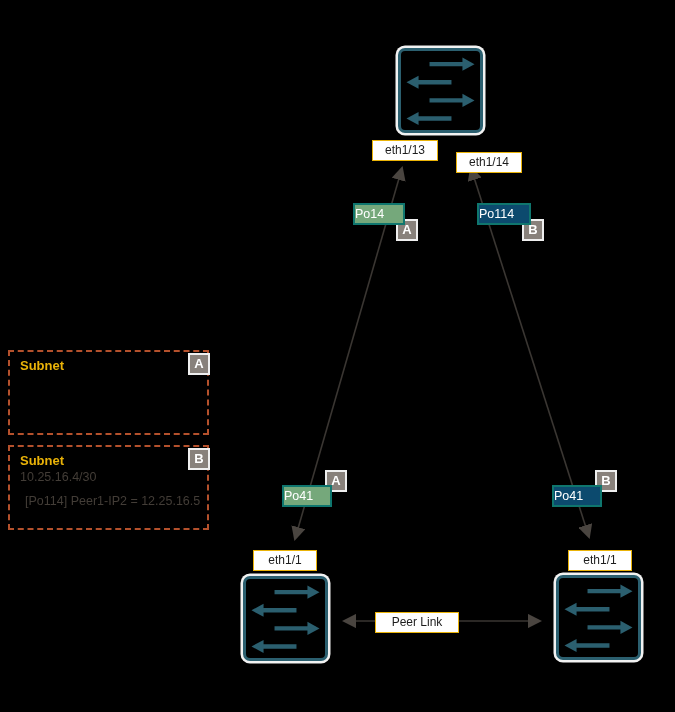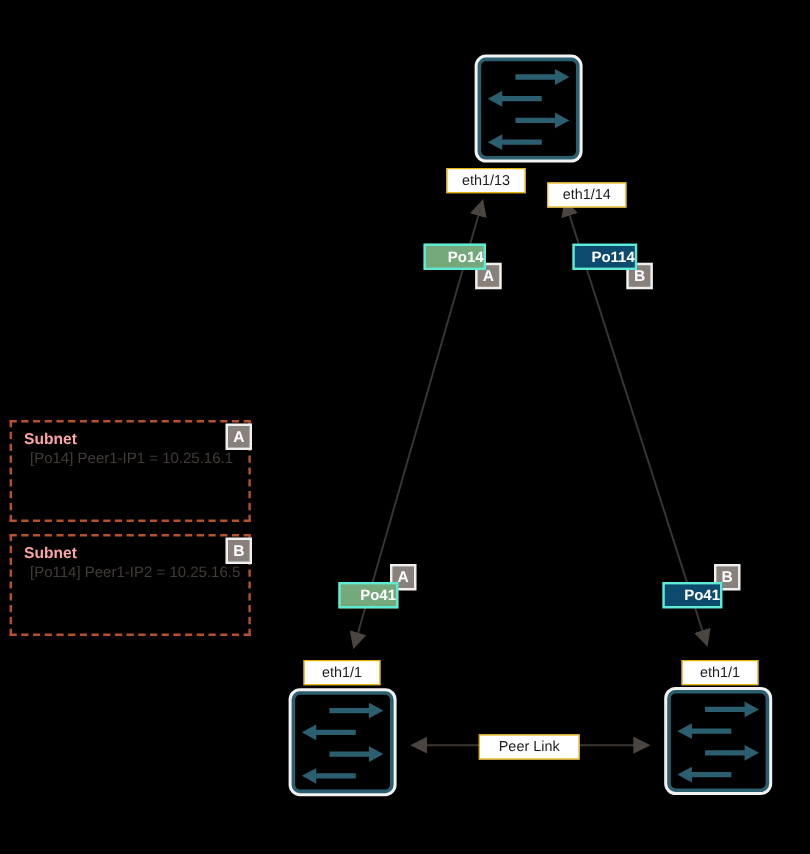--- a/index.html
+++ b/index.html
@@ -27,41 +27,41 @@
   .port-label{
     position:absolute;z-index:3;
     height:19px;line-height:19px;
     background:#ffffff;border:1px solid #eab308;
     color:#1d1d1d;font-size:12px;text-align:center;
   }
   
   .po{
     position:absolute;z-index:4;
     height:18px;line-height:18px;
-    border:2px solid #5eead4;
-    color:#ffffff;font-size:12.5px;font-weight:bold;text-align:right;
+    border:2px solid #0f766e;
+    color:#ffffff;font-size:12.5px;font-weight:normal;text-align:left;
   }
   .po.green{background:#75a87b;}
   .po.purple{background:#0c4a6e;}
   
   .zone-badge{
     position:absolute;z-index:3;
     width:18px;height:18px;line-height:18px;
     background:#88817b;border:2px solid #efefef;
     color:#ffffff;font-size:13px;font-weight:bold;text-align:center;
   }
   
   .subnet-box{
     position:absolute;z-index:2;
     width:187px;height:76px;
     border:2px dashed #b5512c;
     background:#000000;
     padding:5px 0 0 10px;
   }
-  .subnet-title{color:#fca5a5;font-size:13px;font-weight:bold;line-height:17px;}
+  .subnet-title{color:#eab308;font-size:13px;font-weight:bold;line-height:17px;}
   .subnet-cidr{color:#433d37;font-size:12.5px;line-height:16px;margin-bottom:8px;}
   .subnet-line{color:#433d37;font-size:12.5px;line-height:16px;padding-left:5px;}
   .subnet-box .zone-badge{right:-3px;top:1px;left:auto;}
 </style>
 </head>
 <body>
 
 <svg class="connectors" width="675" height="712" viewBox="0 0 675 712">
   <defs>
     <marker id="ah" viewBox="0 0 10 10" refX="8.5" refY="5" markerWidth="9" markerHeight="9" orient="auto-start-reverse">
@@ -96,27 +96,27 @@
 
 <div class="zone-badge" style="left:325px;top:470px;">A</div>
 <div class="po green" style="left:282px;top:485px;width:46px;">Po41</div>
 
 <div class="zone-badge" style="left:595px;top:470px;">B</div>
 <div class="po purple" style="left:552px;top:485px;width:46px;">Po41</div>
 
 <div class="subnet-box" style="left:8px;top:350px;">
   <div class="zone-badge">A</div>
   <div class="subnet-title">Subnet</div>
-  <div class="subnet-line">[Po14] Peer1-IP1 = 10.25.16.1</div>
 </div>
 
 <div class="subnet-box" style="left:8px;top:445px;">
   <div class="zone-badge">B</div>
   <div class="subnet-title">Subnet</div>
-  <div class="subnet-line">[Po114] Peer1-IP2 = 10.25.16.5</div>
+  <div class="subnet-cidr">10.25.16.4/30</div>
+  <div class="subnet-line">[Po114] Peer1-IP2 = 12.25.16.5</div>
 </div>
 
 <div class="port-label" style="left:253px;top:550px;width:62px;">eth1/1</div>
 <div class="switch" style="left:243px;top:576px;">
   <svg viewBox="0 0 72 72">
     <path class="arrow-line" d="M26,12 H57"></path>
       <path class="arrow-head" d="M56,6 L67,12 L56,18 Z"></path>
     <path class="arrow-line" d="M46,28.5 H15"></path>
       <path class="arrow-head" d="M16,22.5 L5,28.5 L16,34.5 Z"></path>
     <path class="arrow-line" d="M26,45 H57"></path>
@@ -133,13 +133,13 @@
       <path class="arrow-head" d="M56,6 L67,12 L56,18 Z"></path>
     <path class="arrow-line" d="M46,28.5 H15"></path>
       <path class="arrow-head" d="M16,22.5 L5,28.5 L16,34.5 Z"></path>
     <path class="arrow-line" d="M26,45 H57"></path>
       <path class="arrow-head" d="M56,39 L67,45 L56,51 Z"></path>
     <path class="arrow-line" d="M46,61.5 H15"></path>
       <path class="arrow-head" d="M16,55.5 L5,61.5 L16,67.5 Z"></path>
   </svg>
 </div>
 
-<div class="port-label" style="left:399px;top:612px;width:82px;">Peer Link</div>
+<div class="port-label" style="left:375px;top:612px;width:82px;">Peer Link</div>
 
 </body></html>

